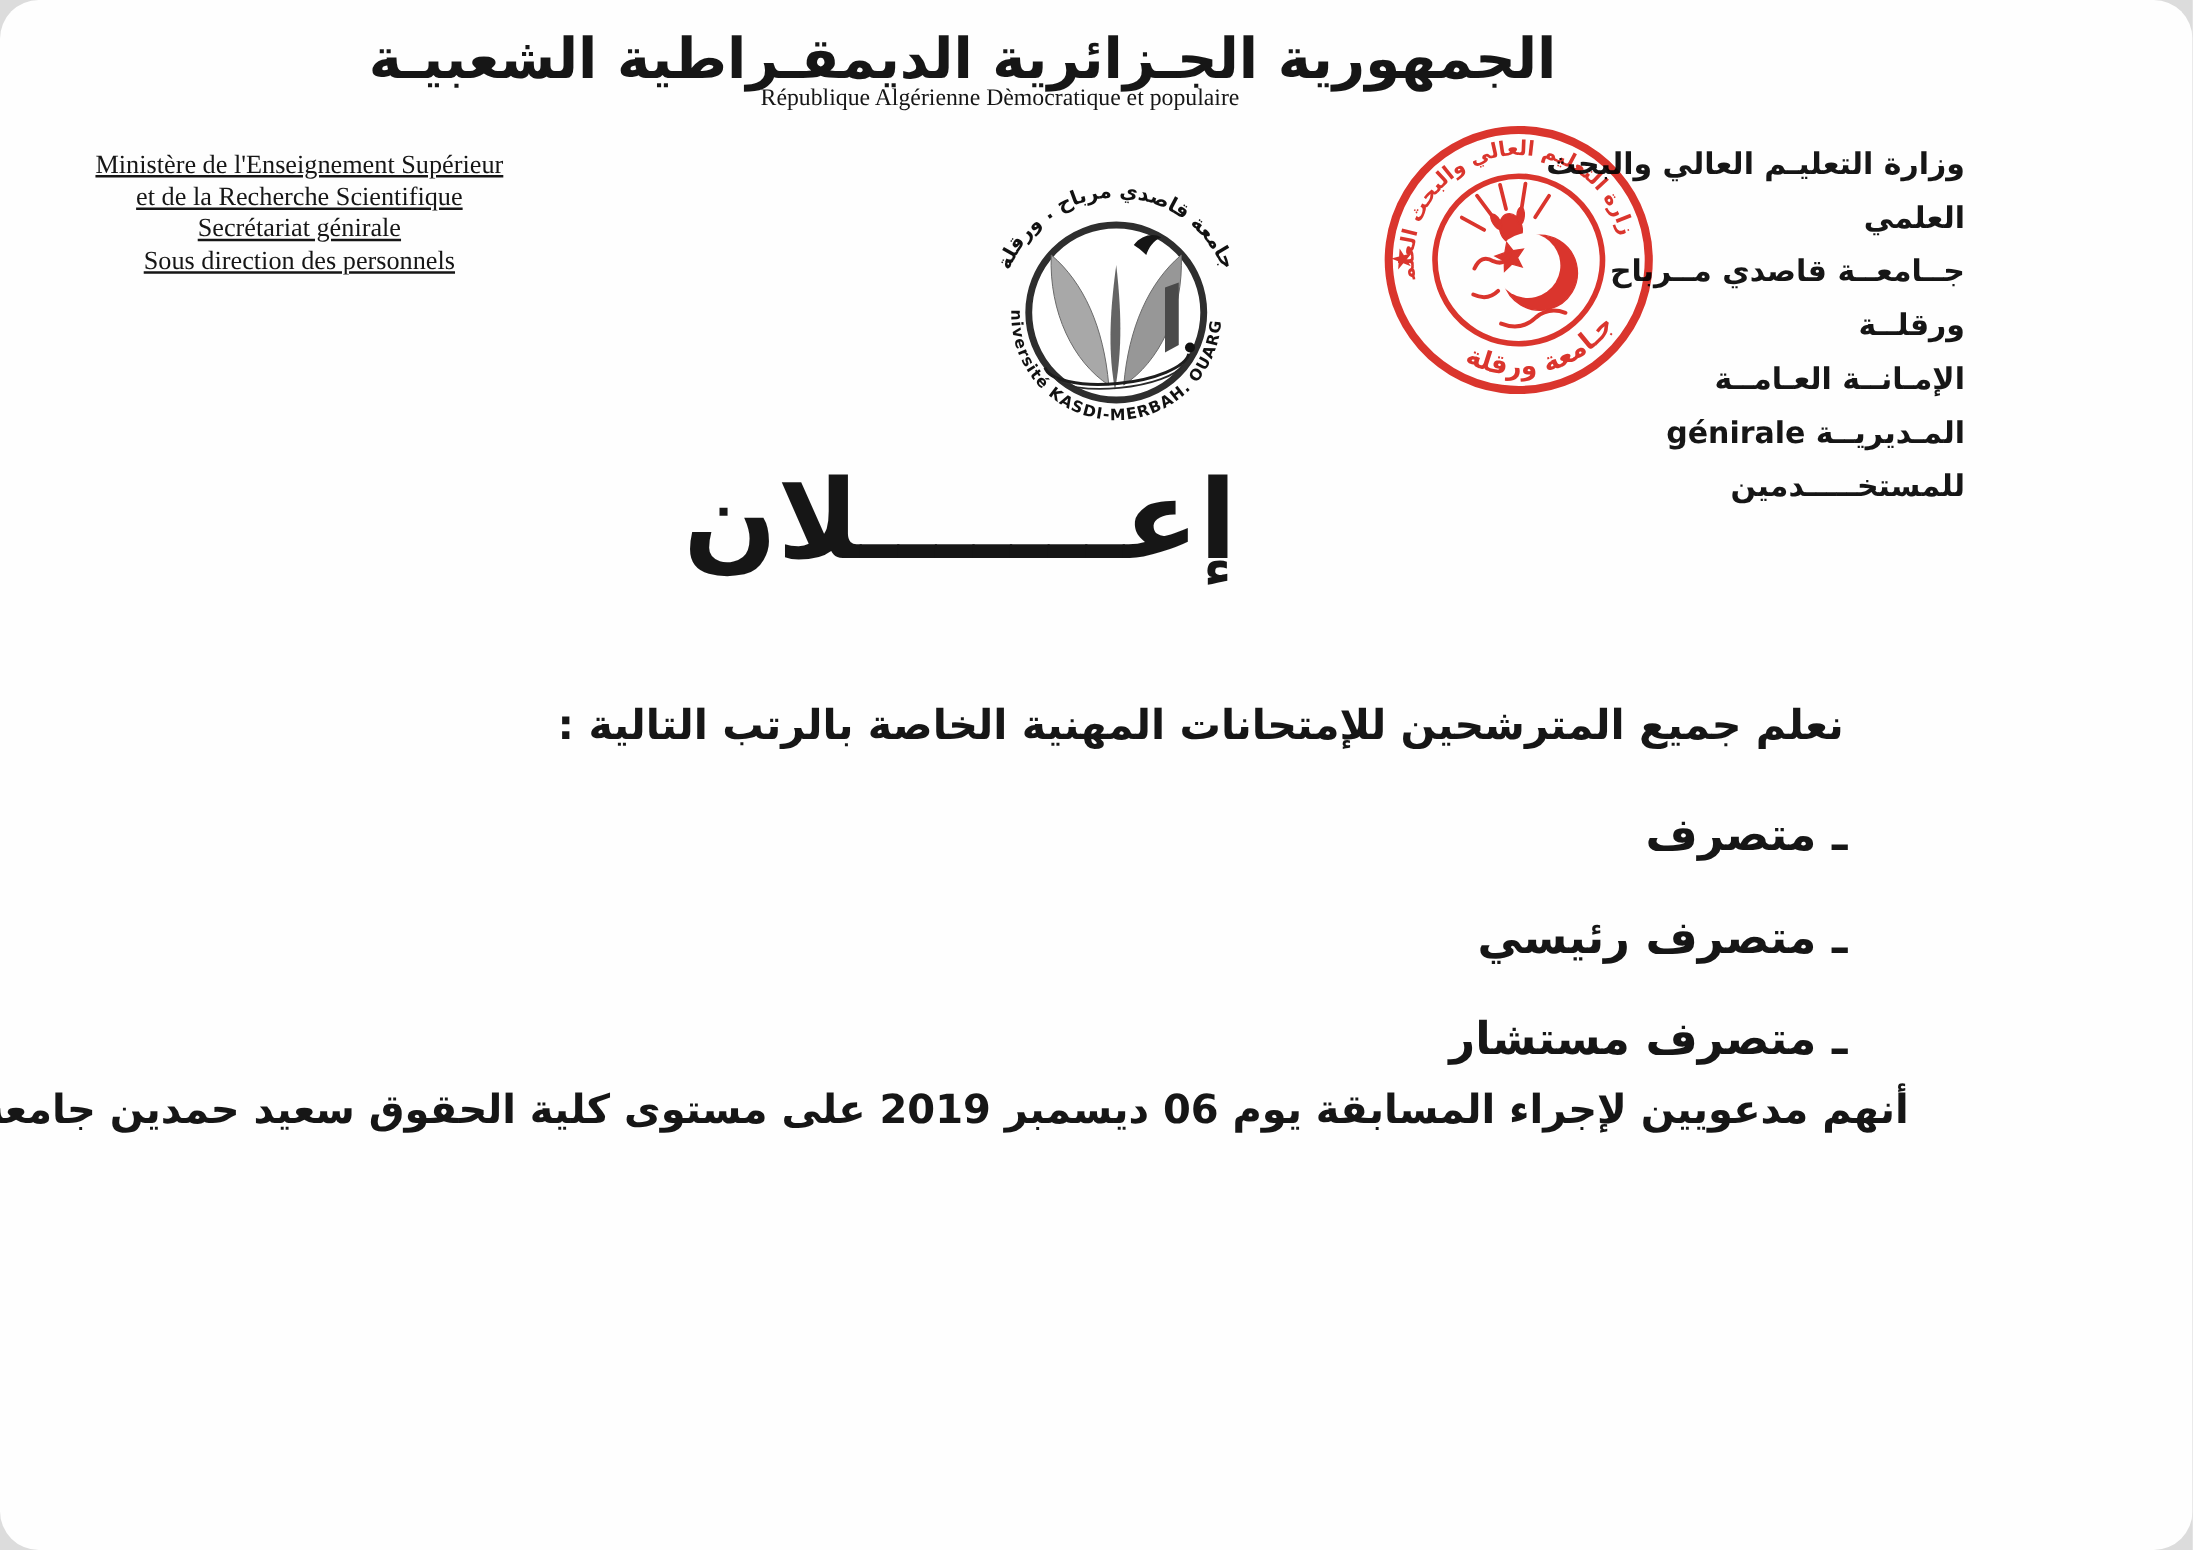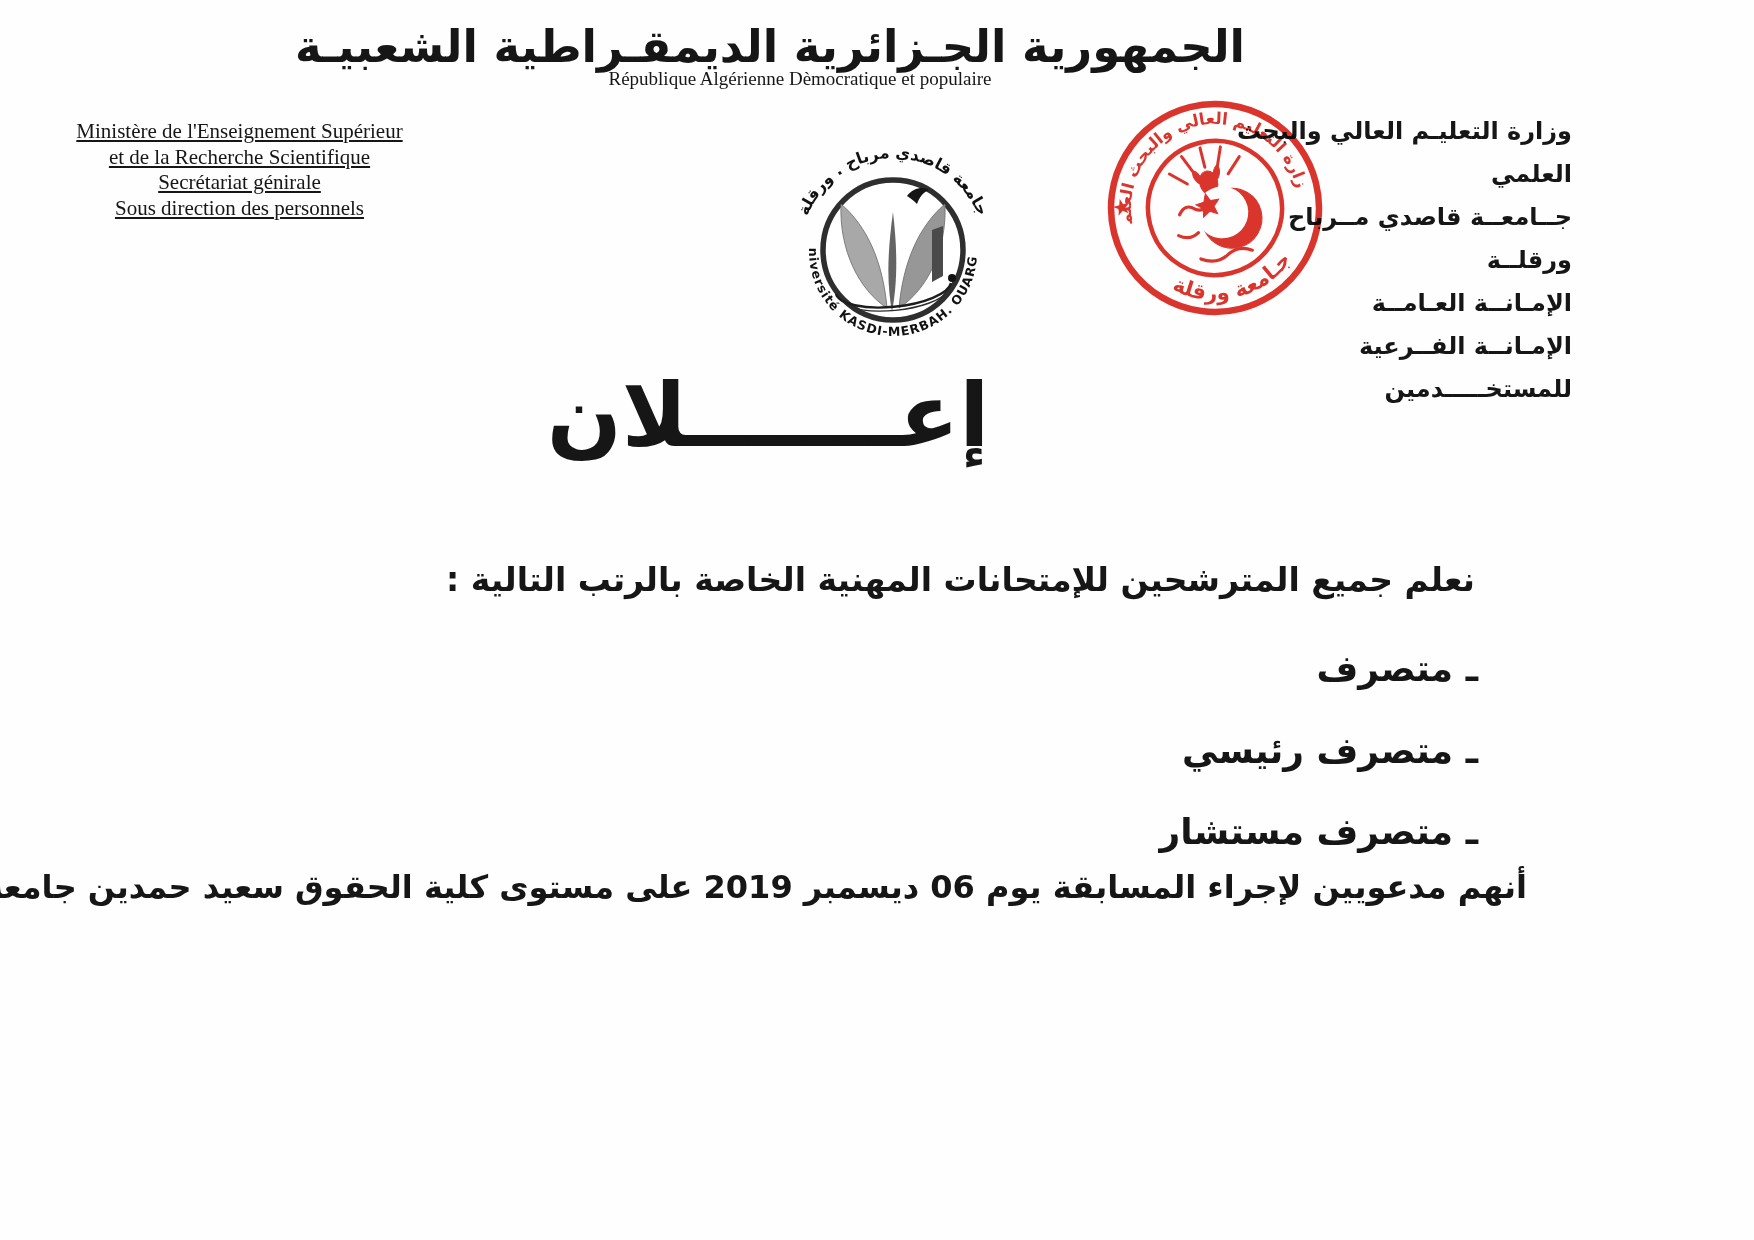--- a/index.html
+++ b/index.html
@@ -1,19 +1,20 @@
 <!DOCTYPE html>
 <html lang="ar" style="--stamp-color: #d9251d;"><head>
 <meta charset="utf-8">
 <style>
   html,body{margin:0;padding:0;background:#dcdcdc;}
   .page{
     position:relative;width:1754px;height:1240px;margin:0 auto;
     background:#fefefe;color:#161616;overflow:hidden;
     font-family:"DejaVu Sans",sans-serif;
+    border-radius:31px;
   }
   
   .title-ar{
     position:absolute;top:20px;left:0;width:1540px;margin:0;
     text-align:center;direction:rtl;
     font-size:45px;font-weight:700;letter-spacing:0;
   }
   .title-fr{
     position:absolute;top:68px;left:0;width:1600px;
     text-align:center;font-size:19px;
@@ -82,21 +83,21 @@
     <div>Ministère de l'Enseignement Supérieur</div>
     <div>et de la Recherche  Scientifique</div>
     <div>Secrétariat  génirale</div>
     <div>Sous direction  des   personnels</div>
   </div>
 
   <div class="ministry-ar">
     <div>وزارة التعليـم العالي والبحث العلمي</div>
     <div>جــامعــة قاصدي مــرباح ورقلــة</div>
     <div>الإمـانــة العـامــة</div>
-    <div>الإمـانــة الفــرعية للمستخـــــدمين</div>
+    <div>المـديريــة génirale للمستخـــــدمين</div>
   </div>
 
   <svg class="logo" viewBox="0 0 214 214" aria-hidden="true">
     <defs>
       <path id="logoArcTop" d="M 15,114 A 92,92 0 0 1 199,114" fill="none"></path>
       <path id="logoArcBottom" d="M 23,116 A 84,84 0 0 0 191,116" fill="none"></path>
     </defs>
     <circle cx="107" cy="114" r="70" fill="#ffffff" stroke="#2e2e2e" stroke-width="5.5"></circle>
     <g>
       <path d="M 101,172 C 73,154 53,114 55,68 C 81,90 97,126 101,172 Z" fill="#a8a8a8" stroke="#6a6a6a" stroke-width="0.8"></path>

